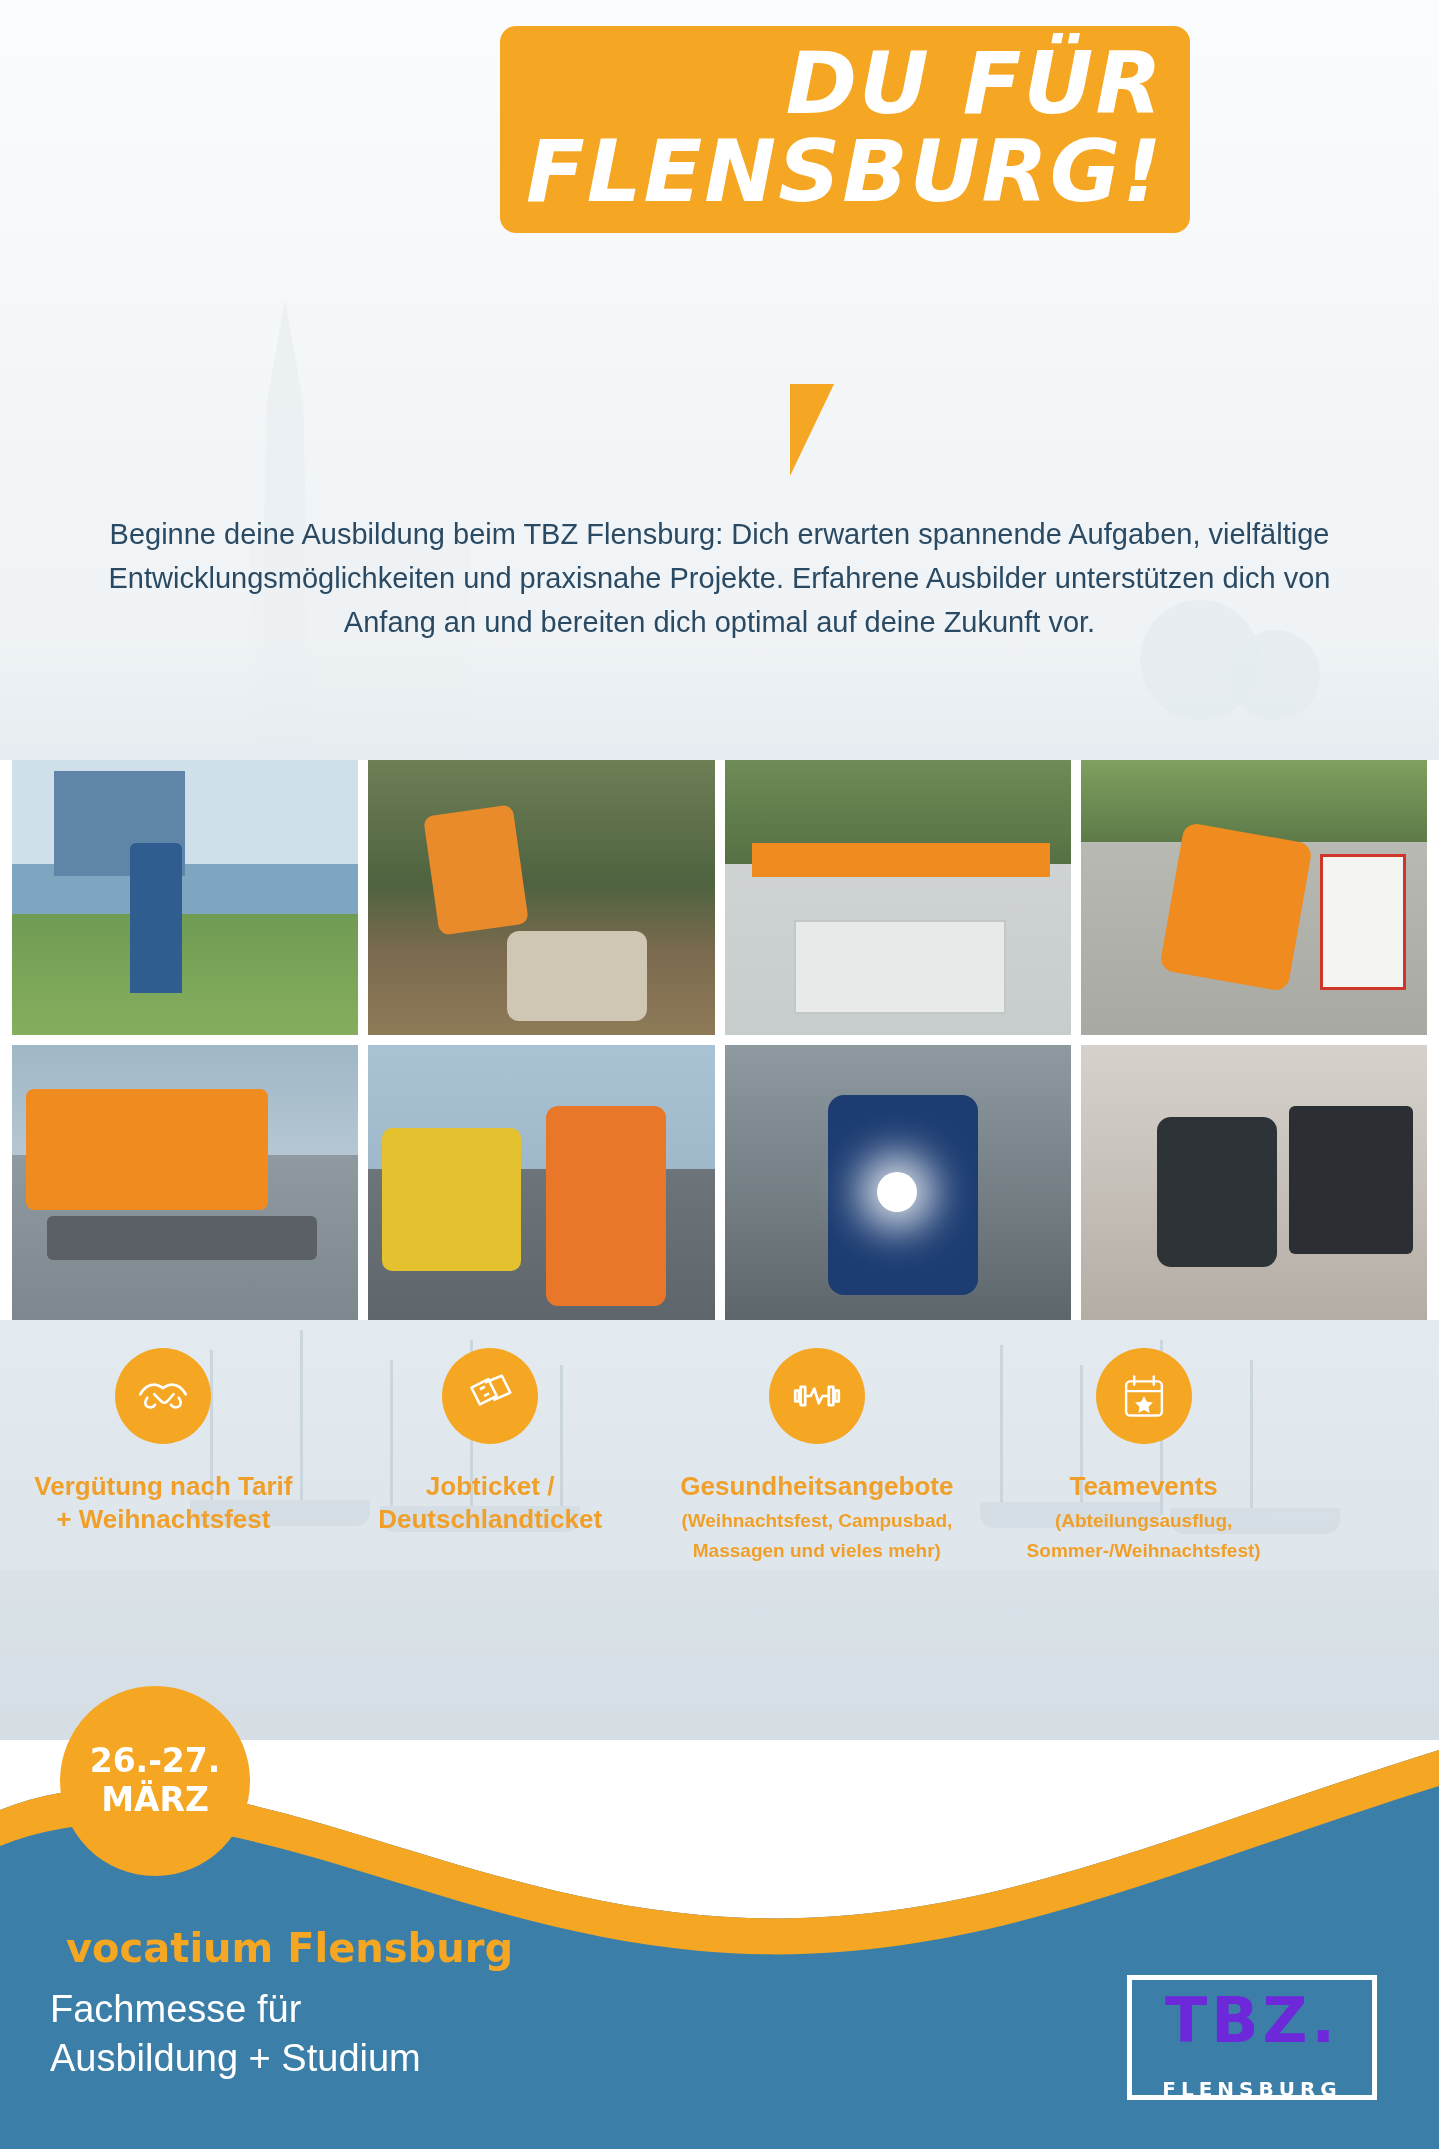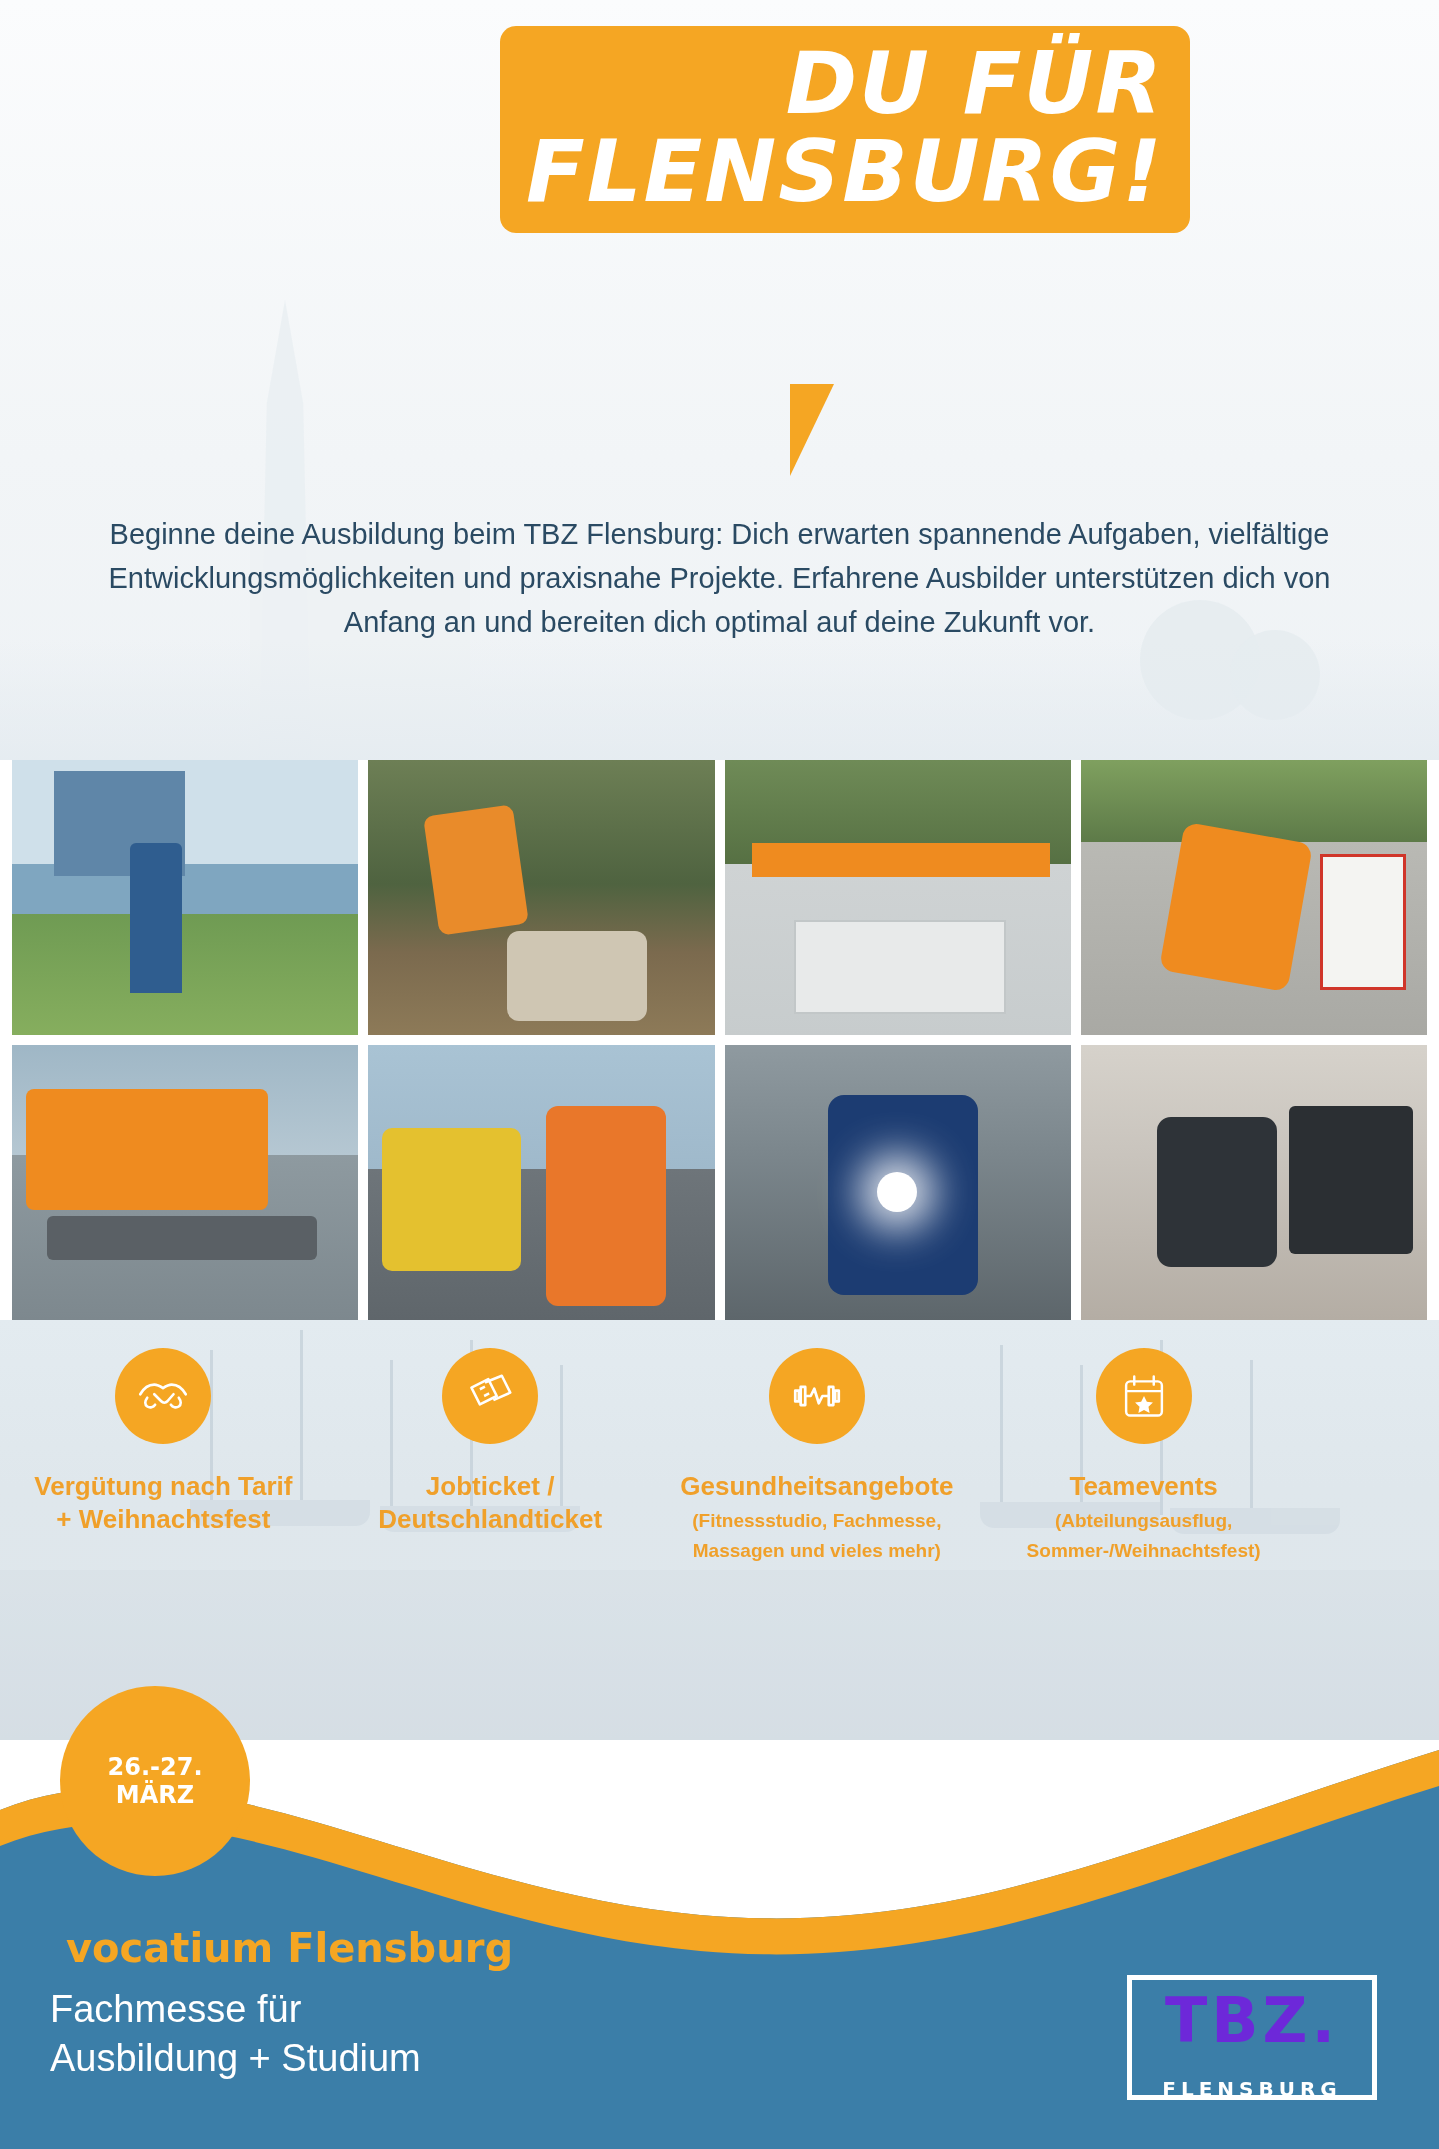--- a/index.html
+++ b/index.html
@@ -255,21 +255,21 @@
     top: 1686px;
     width: 190px; height: 190px;
     border-radius: 50%;
     background: #f5a623;
     color: #ffffff;
     display: flex;
     flex-direction: column;
     align-items: center;
     justify-content: center;
     font-weight: 800;
-    font-size: 24px;
+    font-size: 33px;
     line-height: 1.18;
     text-align: center;
     z-index: 10;
     font-family: "DejaVu Sans", sans-serif;
   }
 
   .fair-name {
     position: absolute;
     left: 66px;
     top: 1925px;
@@ -399,21 +399,21 @@
     </div>
 
     <div class="benefit">
       <div class="circle">
         <svg width="58" height="58" viewBox="0 0 64 64" fill="none" stroke="#ffffff" stroke-width="3" stroke-linecap="round" stroke-linejoin="round">
           <path d="M8 26h4v12H8zM14 22h5v20h-5zM56 26h-4v12h4zM50 22h-5v20h5z"></path>
           <path d="M19 32h6l4-8 5 16 4-8h7"></path>
         </svg>
       </div>
       <div class="benefit-title">Gesundheitsangebote</div>
-      <div class="benefit-sub">(Fitnessstudio, Fachmesse,</div>
+      <div class="benefit-sub">(Weihnachtsfest, Campusbad,</div>
       <div class="benefit-sub">Massagen und vieles mehr)</div>
     </div>
 
     <div class="benefit">
       <div class="circle">
         <svg width="52" height="52" viewBox="0 0 64 64" fill="none" stroke="#ffffff" stroke-width="3" stroke-linecap="round" stroke-linejoin="round">
           <rect x="10" y="14" width="44" height="42" rx="5"></rect>
           <path d="M10 26h44M20 8v10M44 8v10"></path>
           <path d="M32 32l3.5 7 7.5 1-5.5 5.2 1.4 7.6L32 49.2l-6.9 3.6 1.4-7.6L21 40l7.5-1z" fill="#ffffff" stroke="none"></path>
         </svg>

